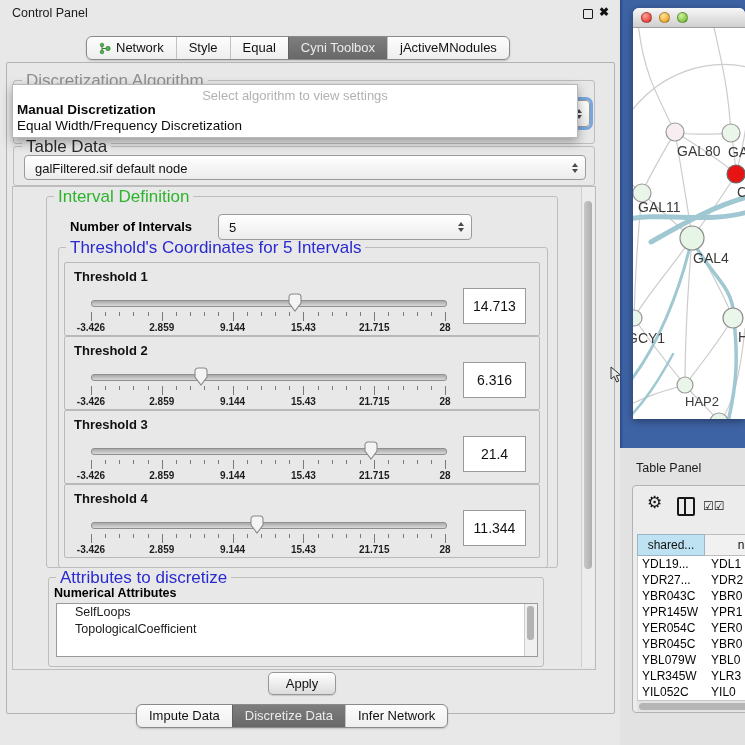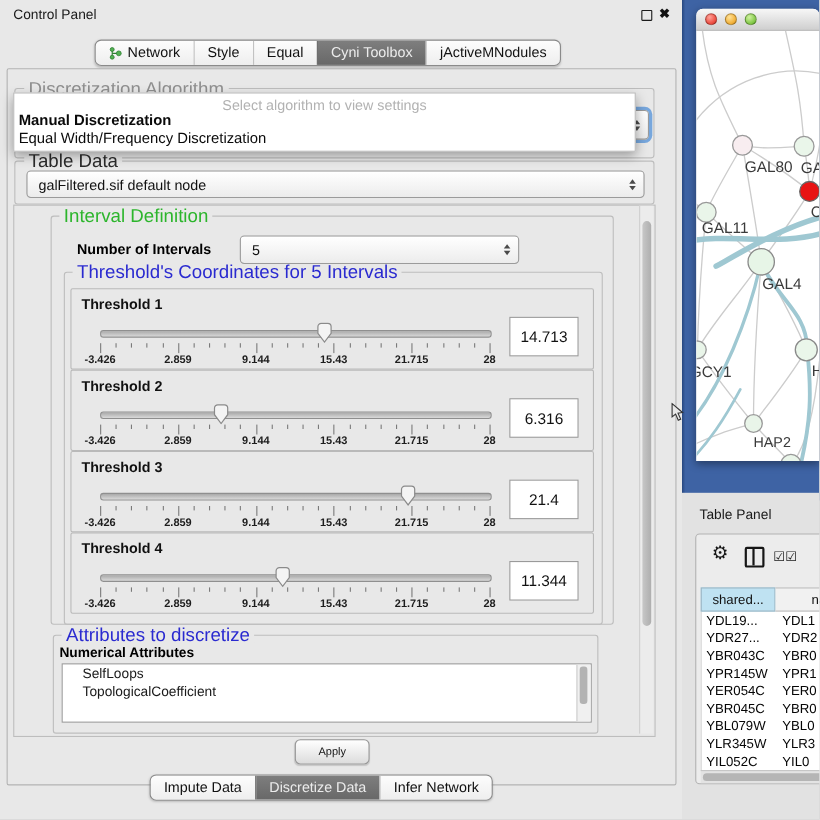--- a/index.html
+++ b/index.html
@@ -65,21 +65,21 @@
   .thr-value{position:absolute;left:398px;top:25px;width:61px;height:34px;background:#fff;
     border:1px solid #9a9a9a;font-size:14px;color:#111;display:flex;align-items:center;justify-content:center;}
 
   .listbox{position:absolute;left:56px;top:603px;width:480px;height:52px;background:#fff;
     border:1px solid #9a9a9a;overflow:hidden;}
   .attr-item{padding-left:18px;font-size:12.5px;line-height:17px;color:#1a1a1a;white-space:nowrap;}
   .list-scroll{position:absolute;right:0;top:0;width:12px;height:100%;background:#f0f0f0;border-left:1px solid #ccc;}
   .list-scroll .thumb{position:absolute;left:2px;top:2px;width:7px;height:34px;border-radius:3px;background:#b3b3b3;}
 
   .apply-btn{position:absolute;left:268px;top:672px;width:66px;height:21px;border:1px solid #979797;
-    border-radius:5px;background:linear-gradient(#ffffff,#dcdcdc);font-size:10px;color:#111;
+    border-radius:5px;background:linear-gradient(#ffffff,#dcdcdc);font-size:13px;color:#111;
     display:flex;align-items:center;justify-content:center;box-shadow:0 1px 1px rgba(0,0,0,.15);}
 
   
   .desktop{position:absolute;left:620px;top:0;width:125px;height:455px;
     background:linear-gradient(90deg,#27477f 0px,#3e63a4 3px,#3e63a4 100%);}
   .net-window{position:absolute;left:13px;top:8px;width:112px;height:411px;border-radius:6px 6px 0 0;
     overflow:hidden;background:#fff;box-shadow:0 2px 8px rgba(0,0,0,.4);}
   .net-titlebar{height:19px;background:linear-gradient(#f7f7f7,#cfcfcf);border-bottom:1px solid #9f9f9f;
     display:flex;align-items:center;padding-left:8px;gap:7px;}
   .light{width:11px;height:11px;border-radius:50%;border:1px solid rgba(0,0,0,.28);box-sizing:border-box;}

